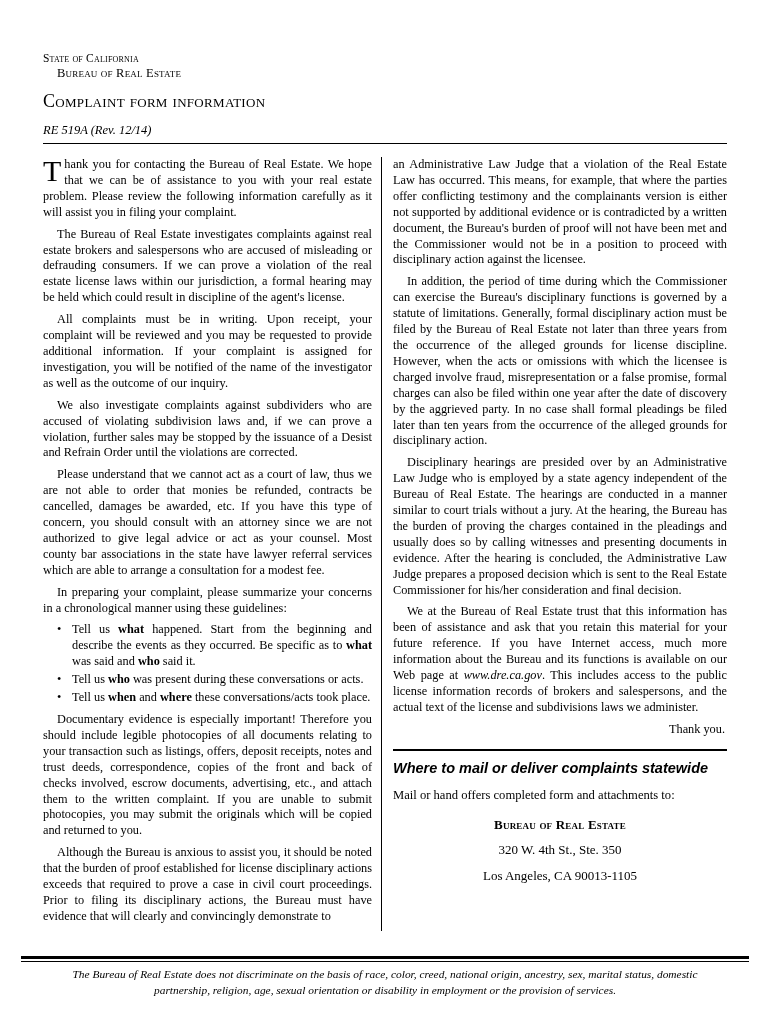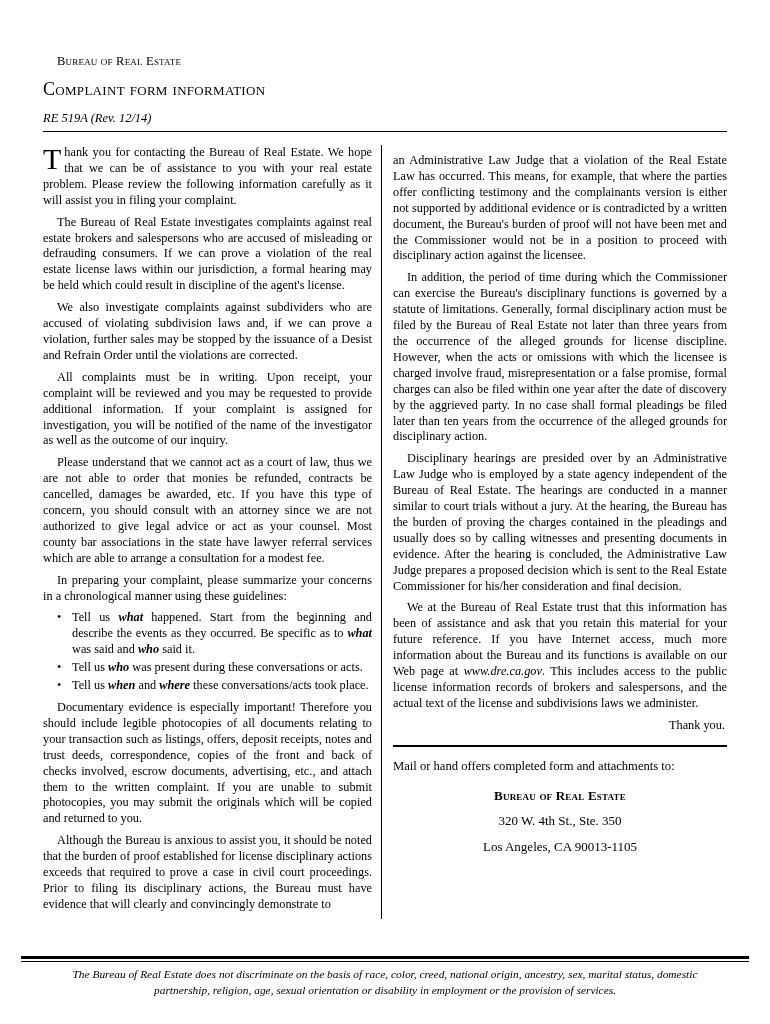--- a/index.html
+++ b/index.html
@@ -15,30 +15,30 @@
   .logo-row { display:flex; align-items:flex-start; margin:2px 0 0 14px; }
   .logo { display:inline-block; width:30px; height:25px; margin-right:6px; }
   .tagline { font-style:italic; font-weight:bold; font-size:12px; margin-top:6px; }
   .doc-title { font-variant:small-caps; font-weight:normal; font-size:18px; letter-spacing:.3px; margin-top:10px; }
   .form-number { font-size:12.5px; margin-top:11px;font-style:italic; }
   .header-rule { border-top:1px solid #000; margin-top:5px; }
   
   .columns { display:flex; margin-top:13px; }
   .col-left { flex:0 0 338px; padding-right:9px; }
   .col-divider { flex:0 0 1px; background:#000; }
-  .col-right { flex:1; padding-left:11px;margin-top:8px; }
+  .col-right { flex:1; padding-left:11px; }
   .para {
     font-size:12.3px; line-height:15.9px; text-align:justify;
     text-indent:14px; margin-bottom:6px;
   }
   .para.noindent { text-indent:0; }
   .dropcap {
     float:left; font-size:30px; line-height:26px; padding:1px 3px 0 0;
   }
-  .bi { font-weight:bold; font-style:italic; }
+  .bi { font-weight:bold; }
   .it { font-style:italic; }
   .bullets { margin:0 0 6px 14px; }
   .bullet { display:flex; margin-bottom:2px; }
   .bullet-dot { flex:0 0 15px; font-size:12.3px; line-height:15.9px; }
   .bullet-text { flex:1; font-size:12.3px; line-height:15.9px; text-align:justify; }
   .thanks { font-size:12.3px; text-align:right; margin:4px 2px 12px 0; }
   
   .mail-rule { border-top:2px solid #000; margin-top:6px; }
   .mail-heading {
     font-family:"Liberation Sans", sans-serif;
@@ -55,33 +55,34 @@
     font-style:italic; font-size:11.4px; line-height:1.35; text-align:center;
     max-width:648px; margin:5px auto 12px auto;
   }
 </style>
 </head>
 <body>
 
 <div class="page">
 
   <header>
+    <div class="state-line">State of California</div>
     <div class="bureau-line">Bureau of Real Estate</div>
     <h1 class="doc-title">Complaint form information</h1>
     <div class="form-number">RE 519A (Rev. 12/14)</div>
     <div class="header-rule"></div>
   </header>
 
   <div class="columns">
 
     <div class="col-left">
       <p class="para noindent"><span class="dropcap">T</span><span>hank you for contacting the Bureau of Real Estate. We hope that we can be of assistance to you with your real estate problem. Please review the following information carefully as it will assist you in filing your complaint.</span></p>
       <p class="para">The Bureau of Real Estate investigates complaints against real estate brokers and salespersons who are accused of misleading or defrauding consumers. If we can prove a violation of the real estate license laws within our jurisdiction, a formal hearing may be held which could result in discipline of the agent's license.</p>
+      <p class="para">All complaints must be in writing. Upon receipt, your complaint will be reviewed and you may be requested to provide additional information. If your complaint is assigned for investigation, you will be notified of the name of the investigator as well as the outcome of our inquiry.</p>
       <p class="para">We also investigate complaints against subdividers who are accused of violating subdivision laws and, if we can prove a violation, further sales may be stopped by the issuance of a Desist and Refrain Order until the violations are corrected.</p>
-      <p class="para">All complaints must be in writing. Upon receipt, your complaint will be reviewed and you may be requested to provide additional information. If your complaint is assigned for investigation, you will be notified of the name of the investigator as well as the outcome of our inquiry.</p>
       <p class="para">Please understand that we cannot act as a court of law, thus we are not able to order that monies be refunded, contracts be cancelled, damages be awarded, etc. If you have this type of concern, you should consult with an attorney since we are not authorized to give legal advice or act as your counsel. Most county bar associations in the state have lawyer referral services which are able to arrange a consultation for a modest fee.</p>
       <p class="para">In preparing your complaint, please summarize your concerns in a chronological manner using these guidelines:</p>
 
       <div class="bullets">
         <div class="bullet">
           <span class="bullet-dot">•</span>
           <span class="bullet-text"><span>Tell us </span><span class="bi">what</span><span> happened. Start from the beginning and describe the events as they occurred. Be specific as to </span><span class="bi">what</span><span> was said and </span><span class="bi">who</span><span> said it.</span></span>
         </div>
         <div class="bullet">
           <span class="bullet-dot">•</span>
@@ -101,20 +102,21 @@
 
     <div class="col-right">
       <p class="para noindent">an Administrative Law Judge that a violation of the Real Estate Law has occurred. This means, for example, that where the parties offer conflicting testimony and the complainants version is either not supported by additional evidence or is contradicted by a written document, the Bureau's burden of proof will not have been met and the Commissioner would not be in a position to proceed with disciplinary action against the licensee.</p>
       <p class="para">In addition, the period of time during which the Commissioner can exercise the Bureau's disciplinary functions is governed by a statute of limitations. Generally, formal disciplinary action must be filed by the Bureau of Real Estate not later than three years from the occurrence of the alleged grounds for license discipline. However, when the acts or omissions with which the licensee is charged involve fraud, misrepresentation or a false promise, formal charges can also be filed within one year after the date of discovery by the aggrieved party. In no case shall formal pleadings be filed later than ten years from the occurrence of the alleged grounds for disciplinary action.</p>
       <p class="para">Disciplinary hearings are presided over by an Administrative Law Judge who is employed by a state agency independent of the Bureau of Real Estate. The hearings are conducted in a manner similar to court trials without a jury. At the hearing, the Bureau has the burden of proving the charges contained in the pleadings and usually does so by calling witnesses and presenting documents in evidence. After the hearing is concluded, the Administrative Law Judge prepares a proposed decision which is sent to the Real Estate Commissioner for his/her consideration and final decision.</p>
       <p class="para"><span>We at the Bureau of Real Estate trust that this information has been of assistance and ask that you retain this material for your future reference. If you have Internet access, much more information about the Bureau and its functions is available on our Web page at </span><span class="it">www.dre.ca.gov</span><span>. This includes access to the public license information records of brokers and salespersons, and the actual text of the license and subdivisions laws we administer.</span></p>
       <p class="thanks">Thank you.</p>
 
       <div>
         <div class="mail-rule"></div>
+        <h2 class="mail-heading">Where to mail or deliver complaints statewide</h2>
         <p class="mail-intro">Mail or hand offers completed form and attachments to:</p>
         <div class="mail-address">
           <div class="addr-line addr-caps">Bureau of Real Estate</div>
           <div class="addr-line">320 W. 4th St., Ste. 350</div>
           <div class="addr-line">Los Angeles, CA 90013-1105</div>
         </div>
       </div>
     </div>
 
   </div>

